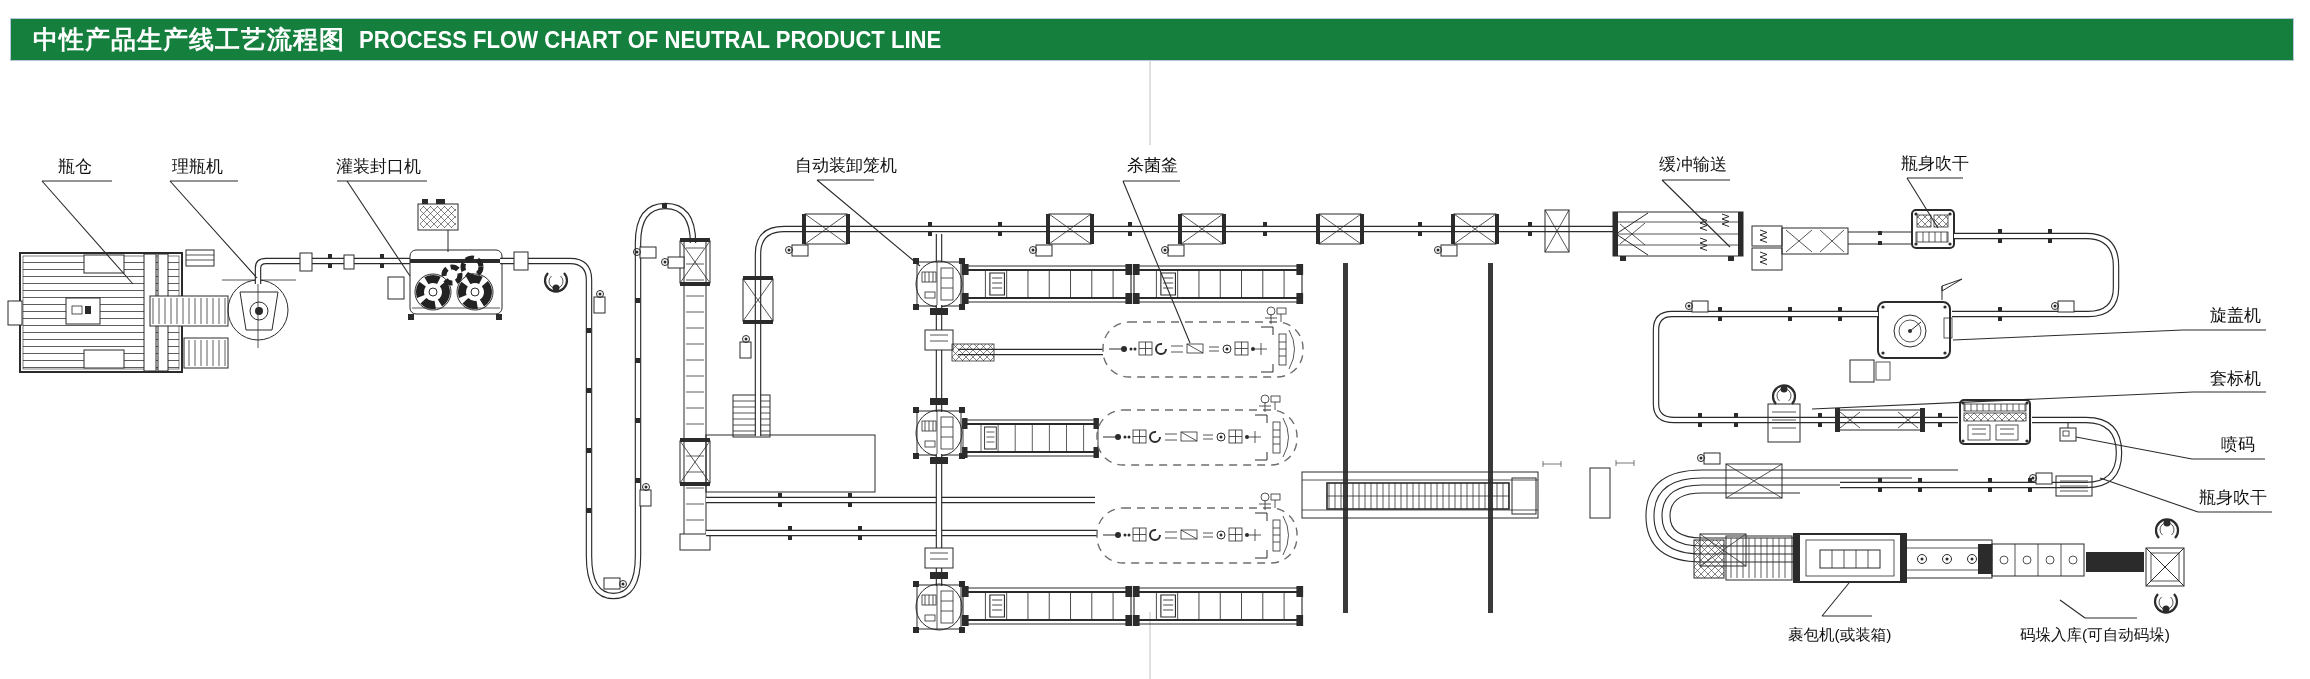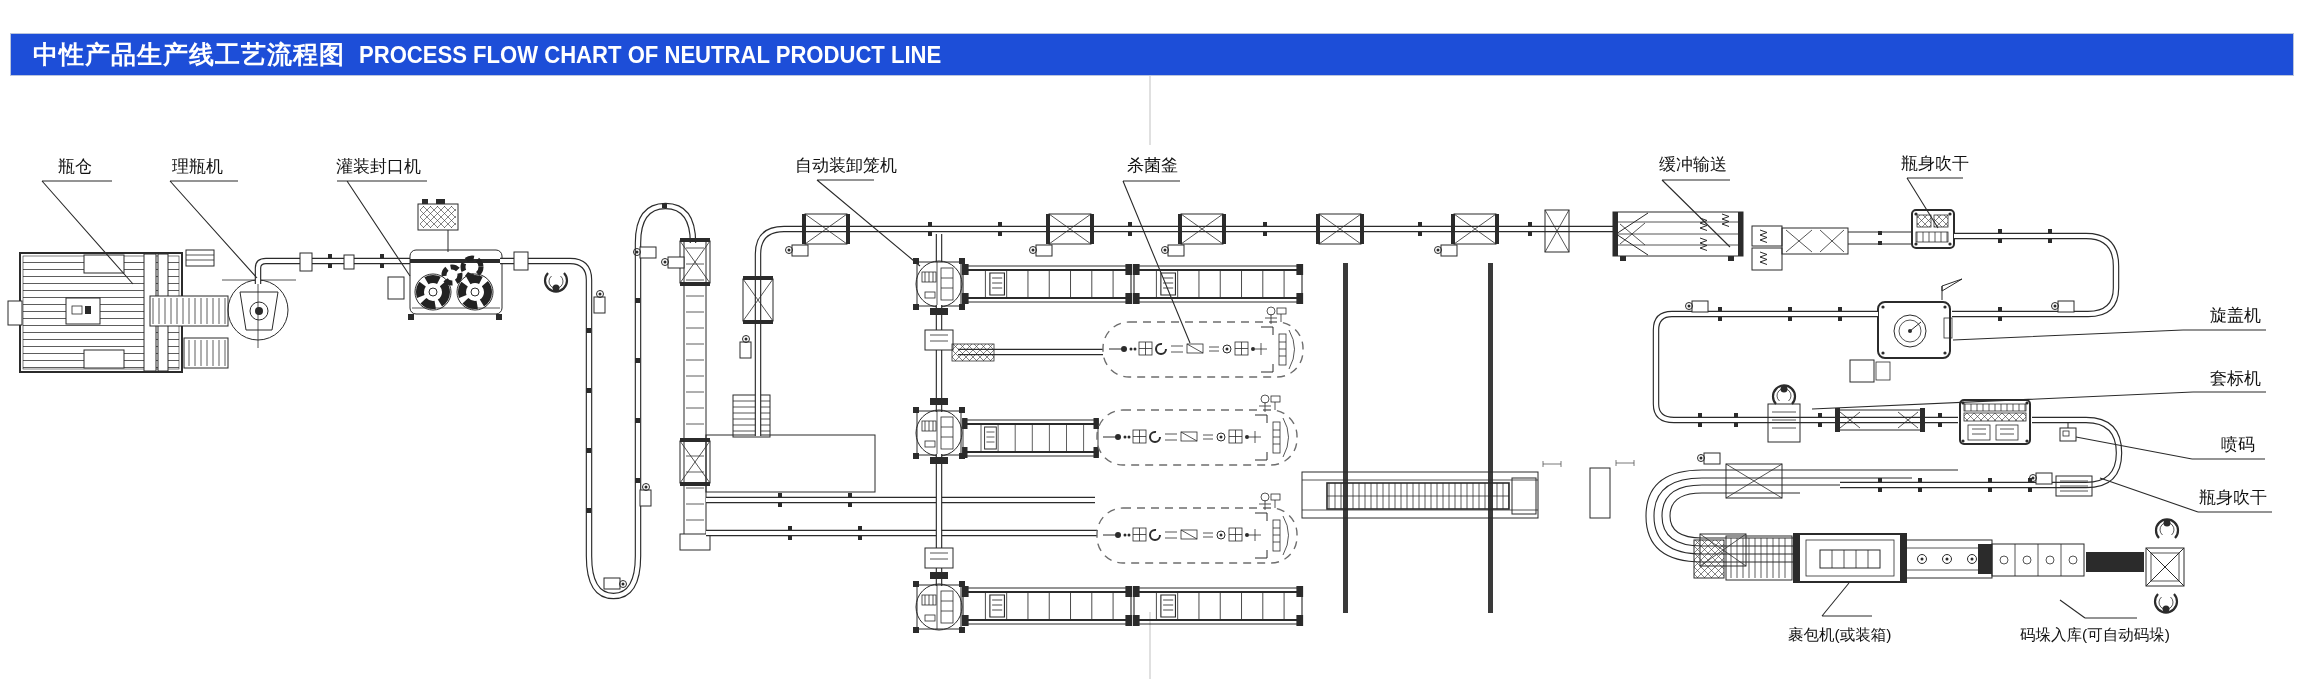--- a/index.html
+++ b/index.html
@@ -1,20 +1,20 @@
 <!DOCTYPE html>
 <html><head>
 <meta charset="utf-8">
 <style>
   html,body{margin:0;padding:0;background:#fff;}
   #stage{position:relative;width:2310px;height:679px;background:#ffffff;overflow:hidden;
          font-family:"Liberation Sans","DejaVu Sans",sans-serif;}
-  #titlebar{position:absolute;left:10px;top:18px;width:2284px;height:43px;background:#1d4ed8;
+  #titlebar{position:absolute;left:10px;top:18px;width:2284px;height:43px;background:#15803d;
             display:flex;align-items:center;box-sizing:border-box;padding-left:22px;
-            border:1px solid #b9c4dd;margin-top:15px;}
+            border:1px solid #b9c4dd;}
   #titlebar .zh{color:#fff;font-size:25px;font-weight:bold;letter-spacing:1px;white-space:nowrap;}
   #titlebar .en{color:#fff;font-size:24px;font-weight:bold;letter-spacing:0px;margin-left:14px;
                 transform:scaleX(.92);transform-origin:left center;white-space:nowrap;}
   svg{position:absolute;left:0;top:0;}
   .ln{fill:none;stroke:#2b2b2b;stroke-width:1;}
   .ln08{fill:none;stroke:#2b2b2b;stroke-width:.8;}
   .ln2{fill:none;stroke:#2b2b2b;stroke-width:2;}
   .co{fill:none;stroke:#2b2b2b;stroke-width:6.5;}
   .ci{fill:none;stroke:#ffffff;stroke-width:4.2;}
   .fillb{fill:#2b2b2b;stroke:none;}

